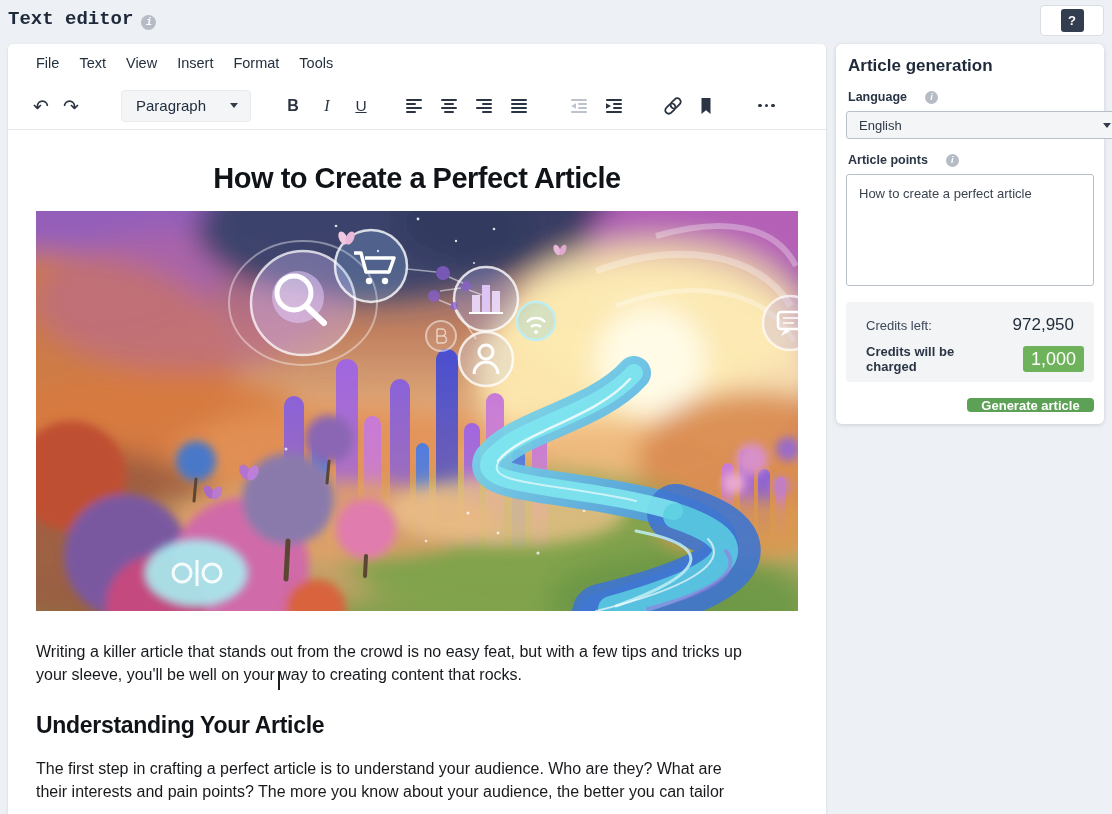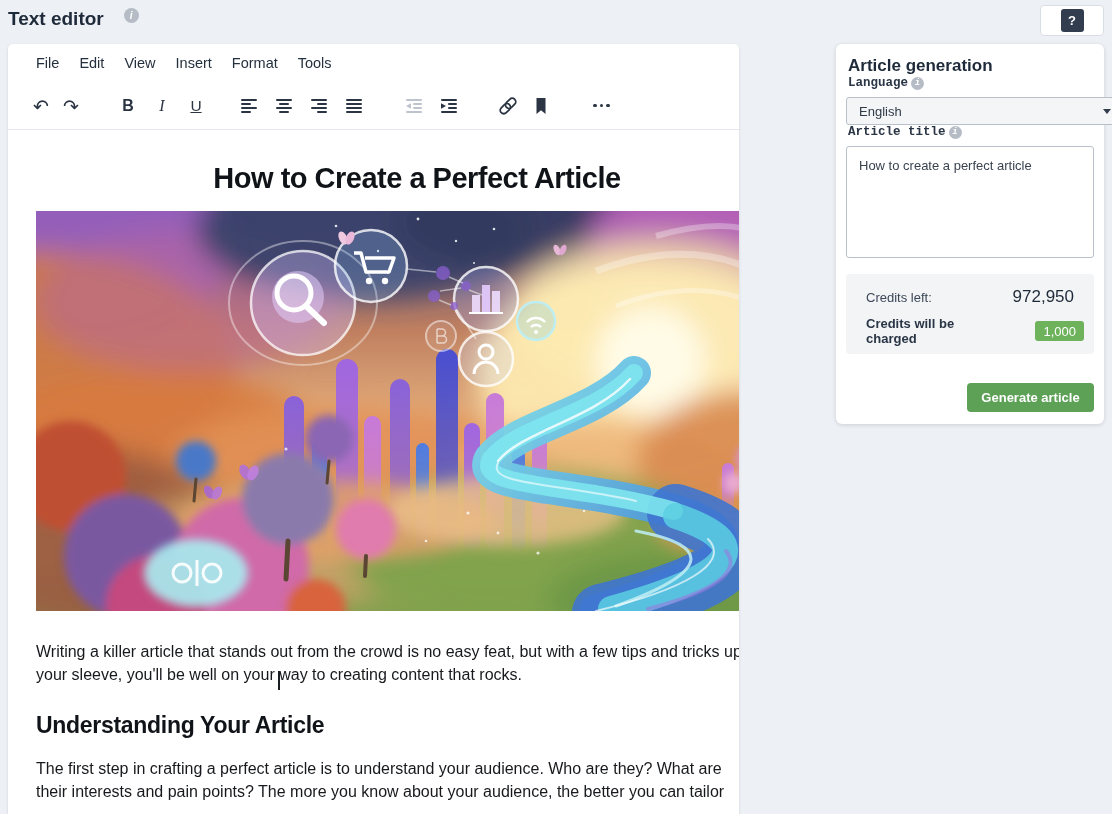--- a/index.html
+++ b/index.html
@@ -7,21 +7,21 @@
   body {
     font-family:"Liberation Sans", sans-serif;
     background:#edf0f4;
     position:relative;
     color:#222f3e;
   }
   
   .app-title {
     position:absolute; left:8px; top:8px;
     font-size:19px; font-weight:700; color:#1e2a3a;
-    display:flex; align-items:flex-start; gap:20px;
+    display:flex; align-items:flex-end; gap:8px;font-family:Liberation Mono, monospace;
   }
   .info-dot {
     width:15px; height:15px; border-radius:50%;
     background:#b6bcc6; color:#fff;
     font-size:10px; font-weight:700; font-style:italic;
     display:inline-flex; align-items:center; justify-content:center;
     line-height:1;
   }
   .info-dot.small { width:13px; height:13px; font-size:9px; }
   .help-btn {
@@ -29,21 +29,21 @@
     background:#fff; border:1px solid #d9dee4; border-radius:4px;
     display:flex; align-items:center; justify-content:center; cursor:pointer;
   }
   .help-btn .q {
     width:23px; height:23px; background:#333d50; border-radius:3px;
     color:#fff; font-size:13px; font-weight:700;
     display:flex; align-items:center; justify-content:center;
   }
   
   .editor-panel {
-    position:absolute; left:8px; top:44px; width:731px; height:770px;
+    position:absolute; left:8px; top:44px; width:818px; height:770px;
     background:#fff; border-radius:5px 5px 0 0;
     box-shadow:0 1px 3px rgba(20,30,50,.12);
   }
   .menubar {
     height:38px; display:flex; align-items:center; padding-left:18px;
   }
   .menu-item {
     padding:5px 10px; font-size:14.5px; color:#24303e; border-radius:3px; cursor:pointer;
   }
   .toolbar {
@@ -102,22 +102,22 @@
   }
   
   .sidebar {
     position:absolute; left:836px; top:44px; width:268px; height:380px;
     background:#fff; border-radius:6px;
     box-shadow:0 1px 4px rgba(20,30,50,.15);
     padding:12px 10px;
   }
   .sb-title { font-size:17px; font-weight:700; color:#1e2a3a; padding-left:2px; }
   .sb-label {
-    margin-top:0; display:flex; align-items:center; gap:3px;
-    font-size:12.5px; font-weight:700; color:#2a3545; padding-left:2px;font-family:Liberation Mono, monospace;
+    margin-top:14px; display:flex; align-items:center; gap:18px;
+    font-size:12.5px; font-weight:700; color:#2a3545; padding-left:2px;
   }
   .sb-select {
     margin-top:7px; height:28px; width:278px;
     background:#f3f5f7; border:1px solid #b9c0c9; border-radius:3px;
     display:flex; align-items:center; justify-content:space-between;
     padding:0 12px; cursor:pointer;
   }
   .sb-select .val { font-size:13px; color:#2f3a48; }
   .sb-textarea {
     margin-top:7px; width:248px; height:112px; resize:none;
@@ -128,25 +128,25 @@
   .credits-box {
     margin-top:12px; width:248px; background:#f2f4f6; border-radius:4px;
     padding:12px 10px 12px 20px;
   }
   .cr-row { display:flex; align-items:center; justify-content:space-between; height:22px;gap:41px; }
   .cr-row + .cr-row { margin-top:12px; }
   .cr-label { font-size:13px; color:#3c4758; }
   .cr-label.bold { font-weight:700; color:#2a3545; }
   .cr-value { font-size:17px; color:#1f2a38; padding-right:10px; }
   .cr-badge {
-    background:#6fb25c; color:#fff; font-size:13px;
+    background:#6fb25c; color:#fff; font-size:18px;
     border-radius:3px; padding:2.5px 8px;
   }
   .generate-btn {
-    position:absolute; right:10px; bottom:12px; width:127px; height:29px;
+    position:absolute; right:10px; bottom:12px; width:127px; height:14px;
     background:#5da156; border:none; border-radius:4px; cursor:pointer;
     color:#fff; font-size:13px; font-weight:700;
     font-family:"Liberation Sans", sans-serif;
     margin-top:7px;
   }
   .icon-svg { display:block; }
 </style>
 </head>
 <body>
 
@@ -155,35 +155,39 @@
   <span class="info-dot">i</span>
 </div>
 <div class="help-btn">
   <span class="q">?</span>
 </div>
 
 <div class="editor-panel">
 
   <div class="menubar">
     <div class="menu-item">File</div>
-    <div class="menu-item">Edit</div>
+    <div class="menu-item">Text</div>
     <div class="menu-item">View</div>
     <div class="menu-item">Insert</div>
     <div class="menu-item">Format</div>
     <div class="menu-item">Tools</div>
   </div>
 
   <div class="toolbar">
     <div class="tb-btn glyph-btn">
       <span>↶</span>
     </div>
     <div class="tb-btn glyph-btn">
       <span>↷</span>
     </div>
 
+    <div class="format-select">
+      <span class="label">Paragraph</span>
+      <span class="caret-down"></span>
+    </div>
 
     <div class="tb-btn tb-b">B</div>
     <div class="tb-btn tb-i">I</div>
     <div class="tb-btn tb-u">U</div>
 
     <div class="tb-btn tb-align first">
       <svg class="icon-svg" width="16" height="14" viewBox="0 0 16 14">
           <g fill="#2b3442">
             <rect y="0" width="16" height="2" rx="1"></rect>
             <rect y="4" width="10" height="2" rx="1"></rect>
@@ -522,21 +526,21 @@
   <div class="sb-label">
     <span>Language</span>
     <span class="info-dot small">i</span>
   </div>
   <div class="sb-select">
     <span class="val">English</span>
     <span class="caret-down"></span>
   </div>
 
   <div class="sb-label">
-    <span>Article title</span>
+    <span>Article points</span>
     <span class="info-dot small">i</span>
   </div>
   <textarea class="sb-textarea" style="">How to create a perfect article</textarea>
 
   <div class="credits-box">
     <div class="cr-row">
       <span class="cr-label">Credits left:</span>
       <span class="cr-value">972,950</span>
     </div>
     <div class="cr-row">

